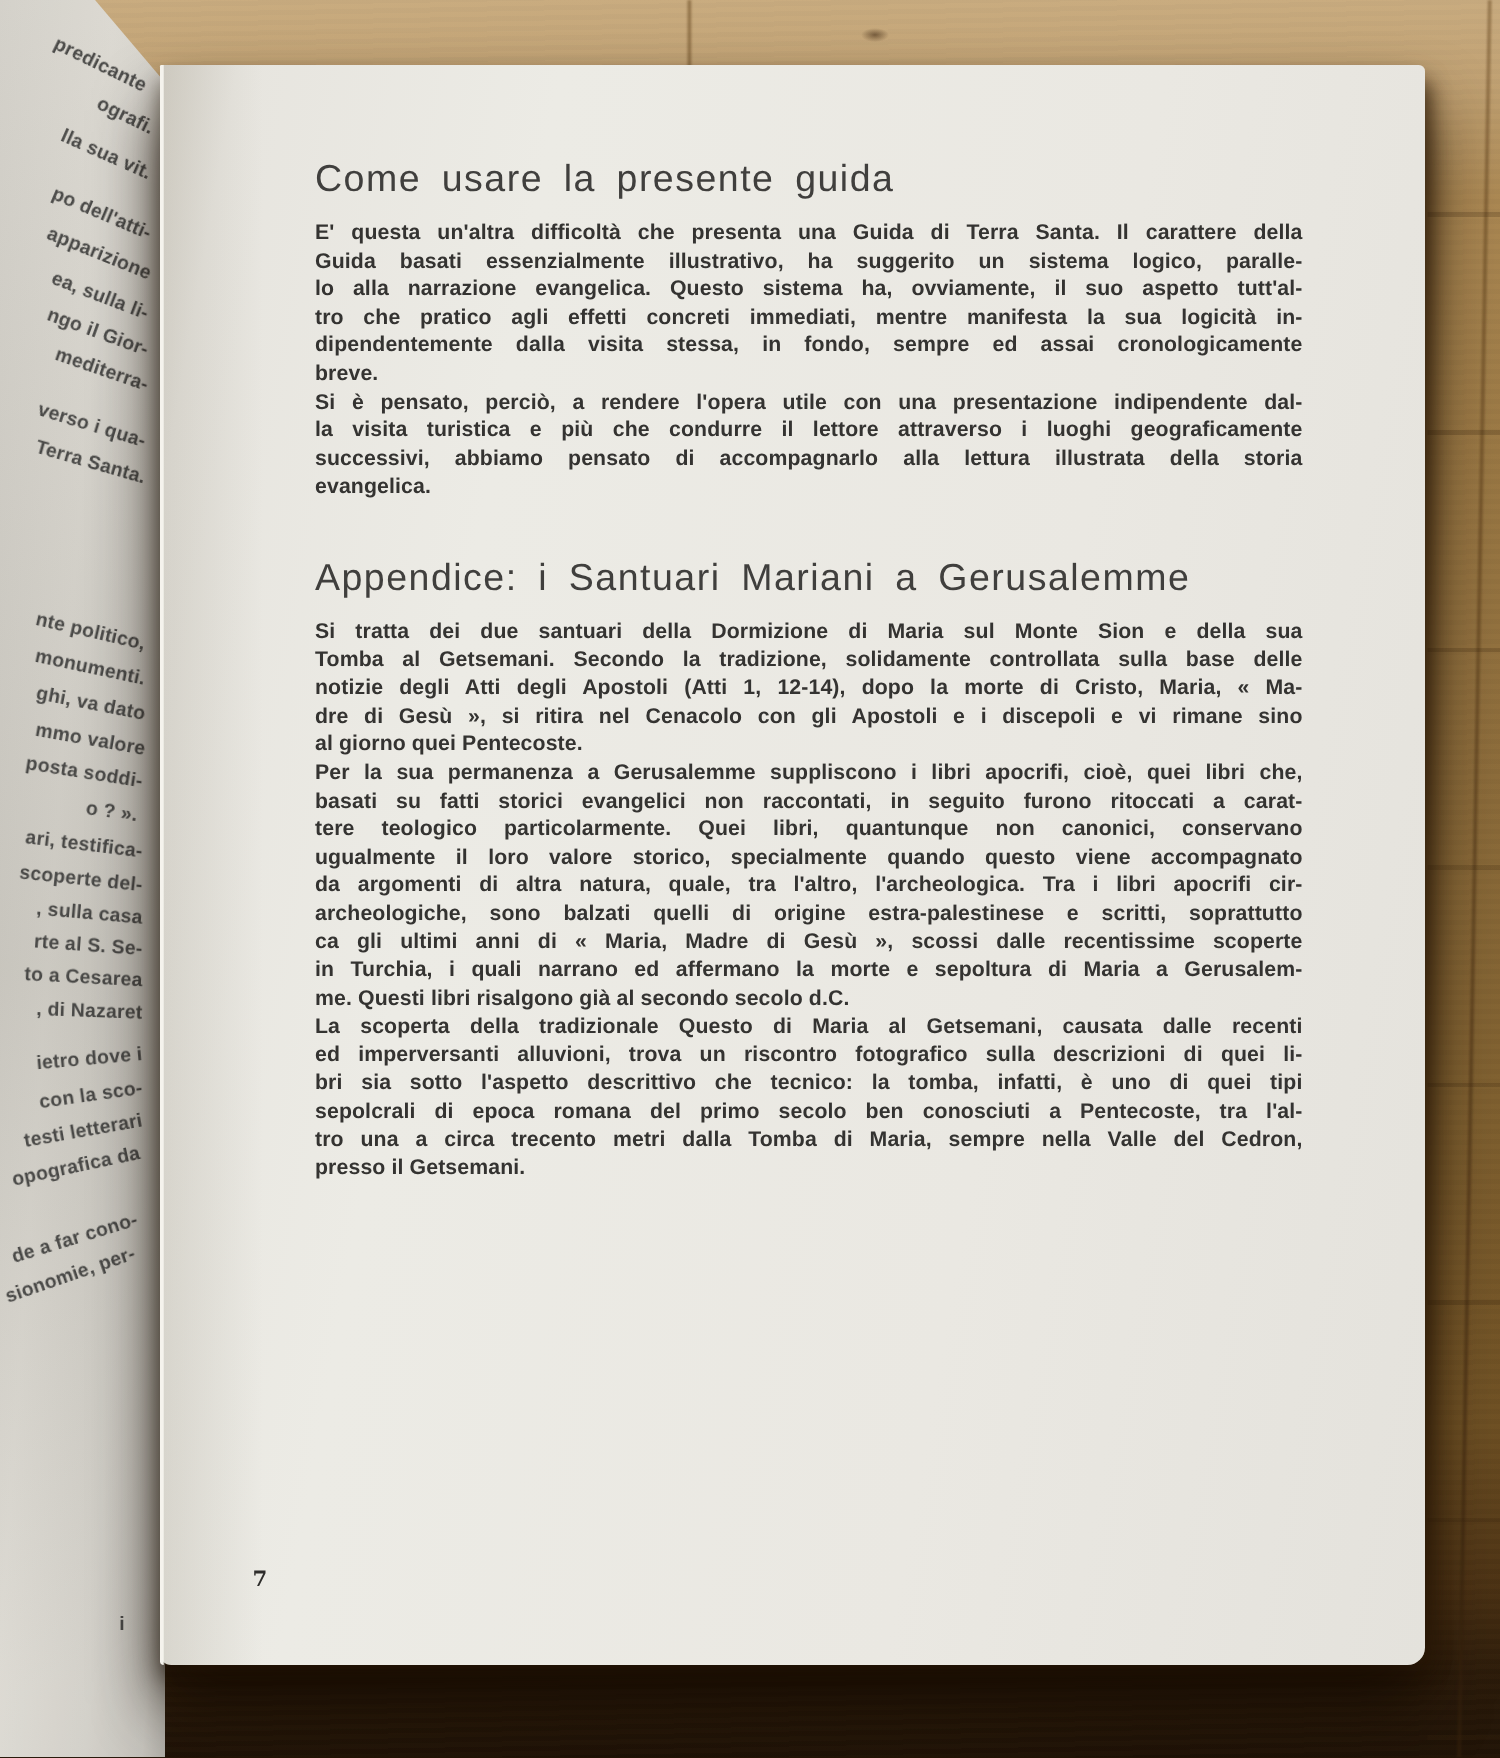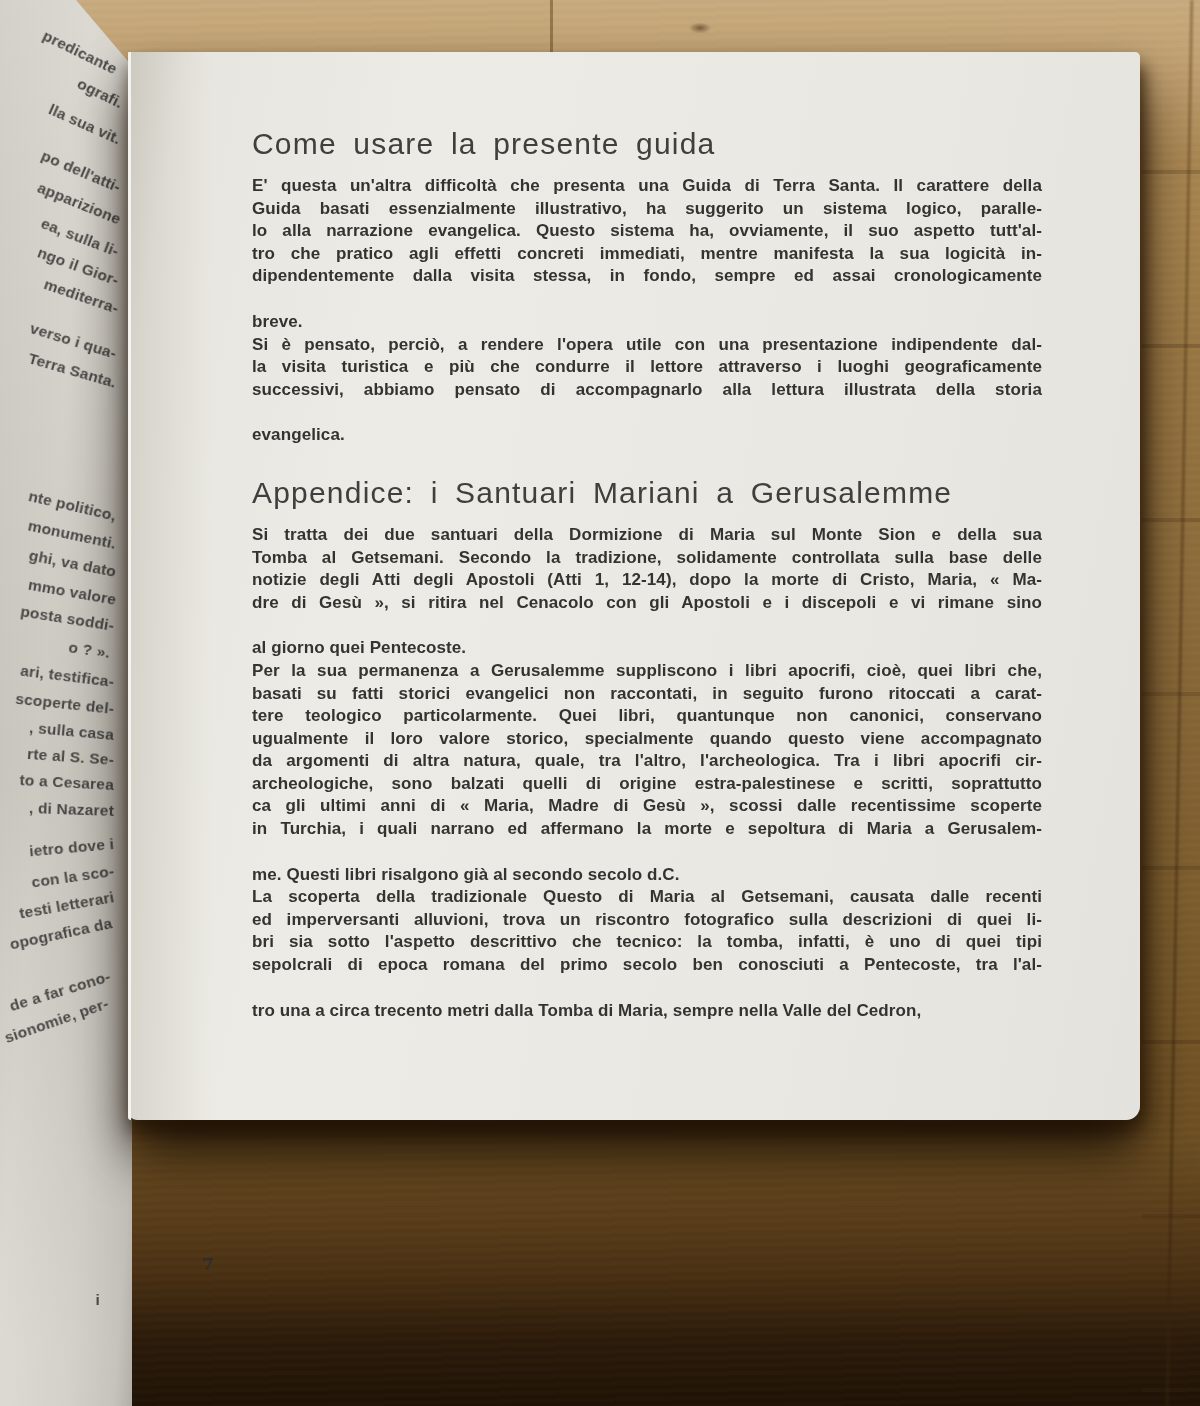--- a/index.html
+++ b/index.html
@@ -29,39 +29,39 @@
   .left-page{position:absolute;left:0;top:0;width:132px;height:100%;z-index:2;
     clip-path:polygon(0 0,76px 0,132px 66px,132px 100%,0 100%);
     background:linear-gradient(94deg,#cfccc4 0%,#d8d5cd 40%,#cdcac2 72%,#bdbab2 92%,#a6a39b 100%);}
   .left-page .tone{position:absolute;inset:0;
     background:linear-gradient(180deg,rgba(255,255,255,.10),rgba(0,0,0,.06) 55%,rgba(255,255,255,.13) 96%);}
   .frag{position:absolute;left:-24px;width:142px;text-align:right;
     font-weight:700;font-size:15.5px;line-height:1.05;color:rgba(55,55,53,.88);
     letter-spacing:.2px;transform-origin:100% 50%;filter:blur(.5px);}
 
   
-  .page{position:absolute;left:128px;top:52px;width:1012px;height:1068px;z-index:3;
+  .page{position:absolute;left:128px;top:52px;width:1012px;height:1280px;z-index:3;
     background:linear-gradient(100deg,#dddad2 0%,#e7e5df 5%,#ecebe5 26%,#eae8e2 65%,#e4e2dc 100%);
     border-radius:3px 5px 14px 9px;
     box-shadow:12px 8px 16px -8px rgba(50,28,8,.6),
                0 34px 52px -2px rgba(20,10,2,.85),
                0 12px 18px rgba(30,16,4,.55);}
   .page .edge-highlight{position:absolute;left:0;top:0;bottom:0;width:3px;
     background:#f5f3ed;border-radius:3px 0 0 9px;}
   .page .gutter-shade{position:absolute;left:3px;top:0;bottom:0;width:80px;
     background:linear-gradient(90deg,rgba(95,85,62,.13),rgba(95,85,62,0));}
 
   .content{position:absolute;left:124px;top:74px;width:790px;color:#343331;}
   .head{font-weight:400;font-size:30px;line-height:36px;letter-spacing:1.2px;
     word-spacing:7px;color:#403f3d;margin:0 0 13px;}
-  .head.appendix{margin:28px 0 13px;}
+  .head.appendix{margin:44px 0 13px;}
   .para{margin:0;}
   .line{font-size:17px;line-height:22.6px;font-weight:700;letter-spacing:.1px;
     text-align:justify;text-align-last:justify;}
-  .para .line:last-child{text-align-last:left;margin-top:23px;}
+  .para .line:last-child{text-align-last:left;}
 
   .page-number{position:absolute;left:74px;top:1202px;
     font-family:"DejaVu Serif",serif;font-size:17px;font-weight:700;color:#2e2d2b;}
 </style>
 </head>
 <body>
 
 <div class="scene">
   <div class="grain"></div>
   <div class="seam-top"></div>
@@ -144,19 +144,20 @@
             <div class="line">ca gli ultimi anni di « Maria, Madre di Gesù », scossi dalle recentissime scoperte</div>
             <div class="line">in Turchia, i quali narrano ed affermano la morte e sepoltura di Maria a Gerusalem-</div>
             <div class="line">me. Questi libri risalgono già al secondo secolo d.C.</div>
           </div>
           <div class="para">
             <div class="line">La scoperta della tradizionale Questo di Maria al Getsemani, causata dalle recenti</div>
             <div class="line">ed imperversanti alluvioni, trova un riscontro fotografico sulla descrizioni di quei li-</div>
             <div class="line">bri sia sotto l'aspetto descrittivo che tecnico: la tomba, infatti, è uno di quei tipi</div>
             <div class="line">sepolcrali di epoca romana del primo secolo ben conosciuti a Pentecoste, tra l'al-</div>
             <div class="line">tro una a circa trecento metri dalla Tomba di Maria, sempre nella Valle del Cedron,</div>
+            <div class="line">presso il Getsemani.</div>
           </div>
         </div>
     </div>
 
     <div class="page-number">7</div>
   </div>
 </div>
 
 </body></html>

